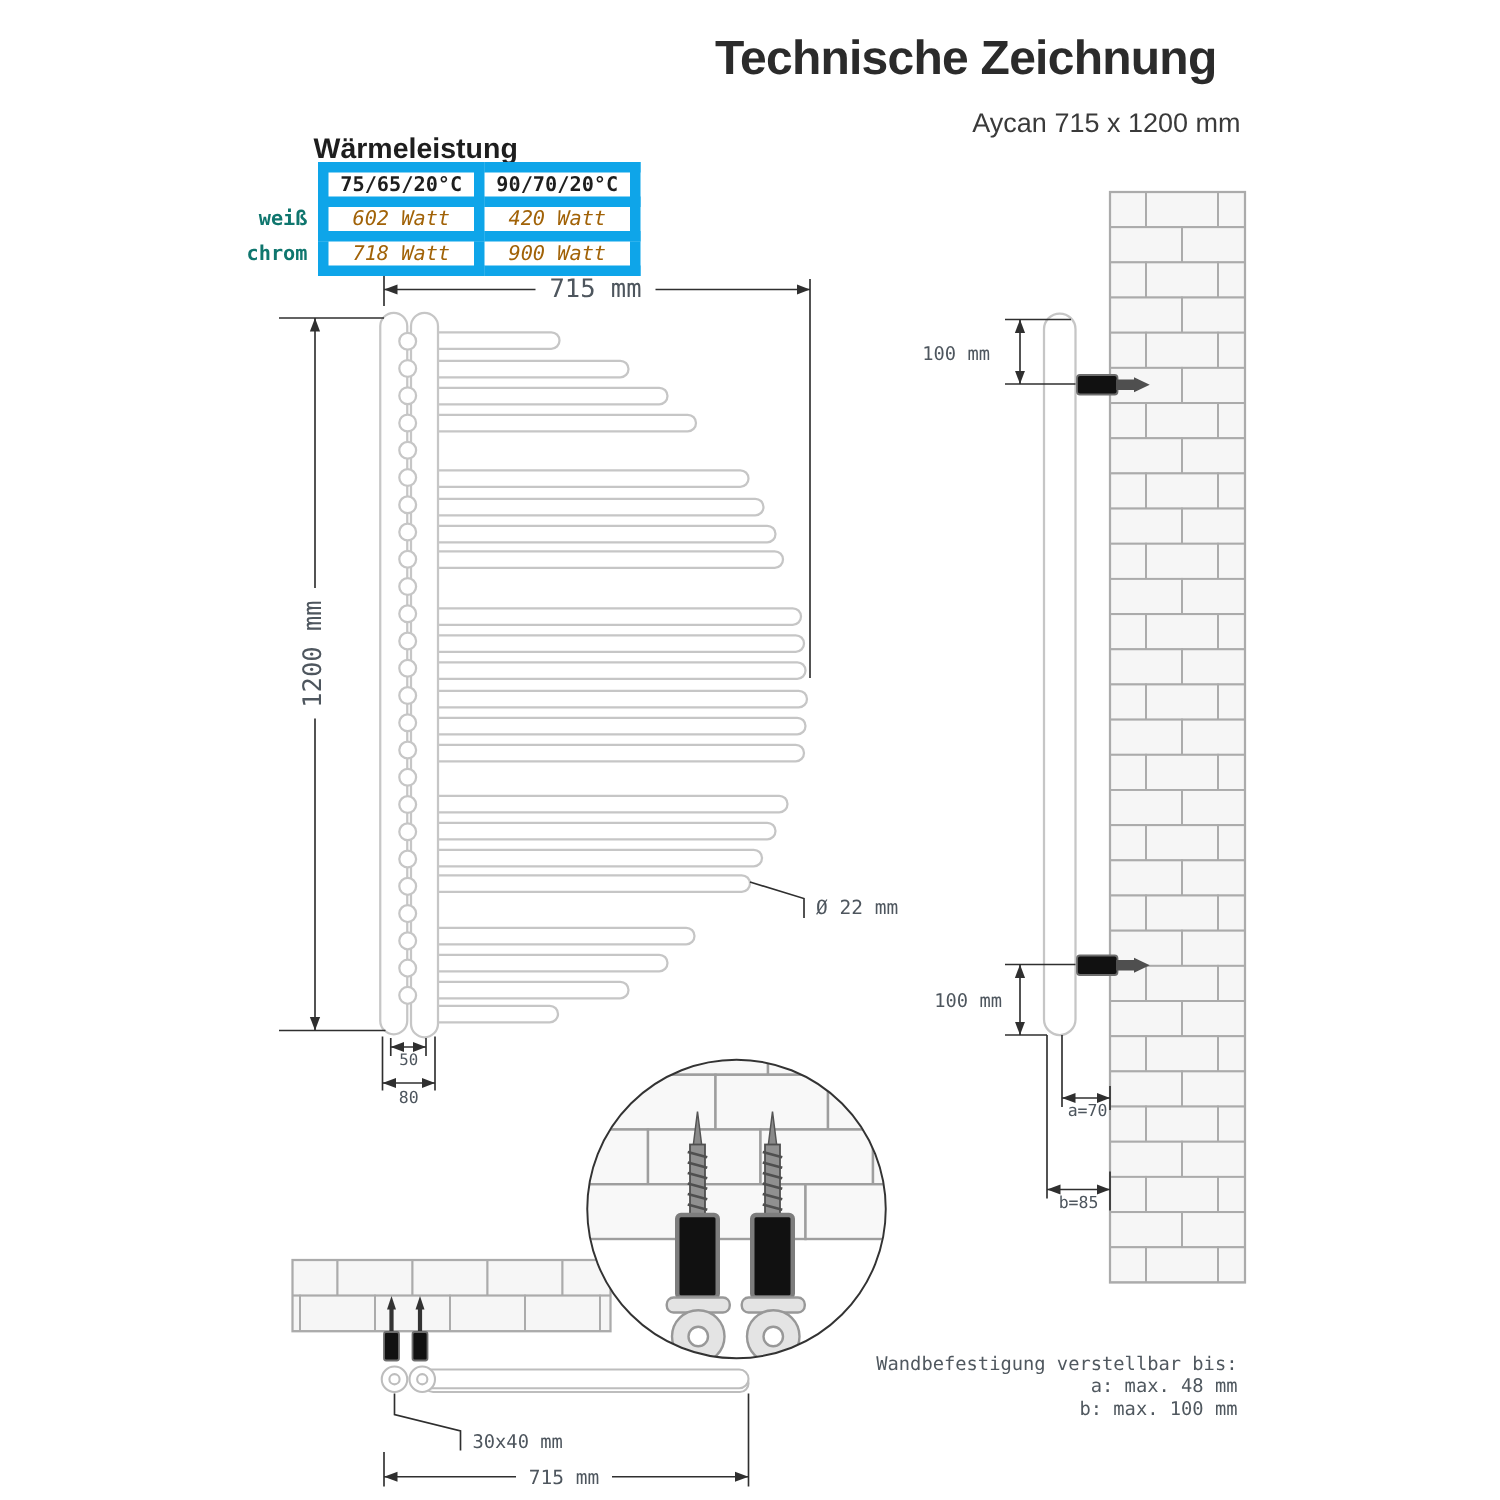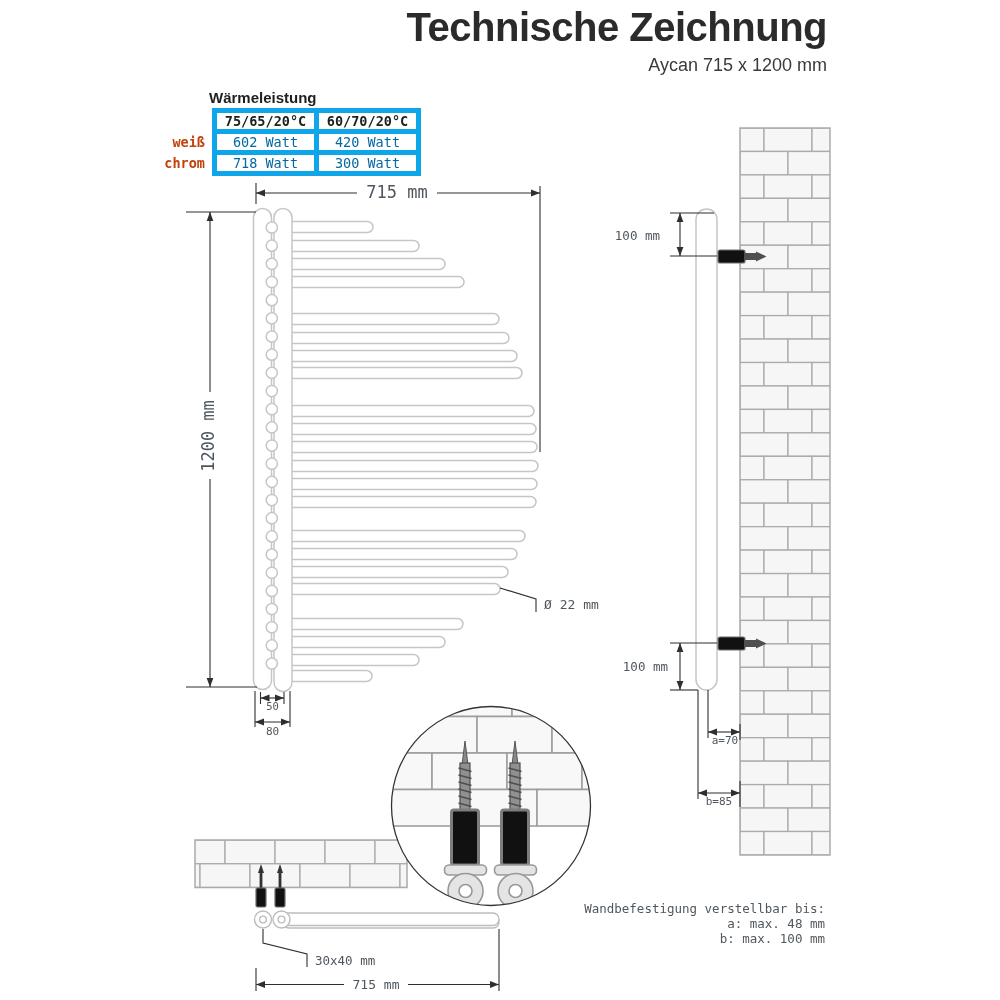--- a/index.html
+++ b/index.html
@@ -18,32 +18,32 @@
   .ln{stroke:var(--dim-line);stroke-width:1.1;fill:none;}
   .wline{fill:none;stroke:var(--brick-line);stroke-width:1.5;}
   .dimtxt{fill:var(--dim-text);font-family:"DejaVu Sans Mono",monospace;}
   .blk{fill:var(--anchor-black);stroke:#6e6e6e;stroke-width:1.2;}
   .blk3{fill:var(--anchor-black);stroke:#7d7d7d;stroke-width:3;}
   .metal{fill:var(--metal-dark);}
   .thread{stroke:#4f4f4f;stroke-width:1.8;}
   .clampfill{fill:#e4e4e4;stroke:#989898;stroke-width:1.6;}
 
   .title-block{position:absolute;top:5px;right:173px;text-align:right;}
-  .main-title{margin:0;font-size:40px;font-weight:bold;color:var(--title-text);
+  .main-title{margin:16px;font-size:32px;font-weight:bold;color:var(--title-text);
               letter-spacing:-0.5px;line-height:1.1;}
   .subtitle{margin:6px 0 0 0;font-size:18px;color:#3a3a3a;}
 
-  .heat-title{position:absolute;left:209px;top:89px;font-size:15px;font-weight:bold;color:#1e1e1e;}
+  .heat-title{position:absolute;left:209px;top:89px;font-size:19px;font-weight:bold;color:#1e1e1e;}
   .heat-table{position:absolute;left:131px;top:108px;border-collapse:collapse;
               font-family:"DejaVu Sans Mono",monospace;font-size:13.5px;}
   .heat-table td{height:15px;padding:0;}
-  .heat-table td.cell{border:5px solid #0ea5e9;width:97px;text-align:center;}
+  .heat-table td.cell{border:7px solid #0ea5e9;width:97px;text-align:center;}
   .heat-table td.hcell{font-weight:bold;color:#1e1e1e;}
-  .heat-table td.vcell{color:#0369a1;}
-  .heat-table td.rlabel{border:none;font-weight:bold;color:#c2410c;text-align:right;
+  .heat-table td.vcell{color:#a16207;font-style:italic;}
+  .heat-table td.rlabel{border:none;font-weight:bold;color:#0f766e;text-align:right;
                         padding-right:7px;width:74px;}
   .notes{position:absolute;right:175px;top:873px;text-align:right;
          font-family:"DejaVu Sans Mono",monospace;font-size:12.5px;color:#50585f;line-height:15px;margin-top:28px;}
 </style>
 </head>
 <body>
 
 <div id="page">
 
   <svg id="drawing" width="1000" height="1000" viewBox="0 0 1000 1000">
@@ -384,31 +384,31 @@
     <h1 class="main-title">Technische Zeichnung</h1>
     <div class="subtitle">Aycan 715 x 1200 mm</div>
   </div>
 
   <div class="heat-title">Wärmeleistung</div>
   <table class="heat-table">
     <tbody>
       <tr>
         <td class="rlabel"></td>
         <td class="cell hcell">75/65/20°C</td>
-        <td class="cell hcell">60/70/20°C</td>
+        <td class="cell hcell">90/70/20°C</td>
       </tr>
       <tr>
         <td class="rlabel">weiß</td>
         <td class="cell vcell">602 Watt</td>
         <td class="cell vcell">420 Watt</td>
       </tr>
       <tr>
         <td class="rlabel">chrom</td>
         <td class="cell vcell">718 Watt</td>
-        <td class="cell vcell">300 Watt</td>
+        <td class="cell vcell">900 Watt</td>
       </tr>
     </tbody>
   </table>
 
   <div class="notes">
     <div>Wandbefestigung verstellbar bis:</div>
     <div>a: max. 48 mm</div>
     <div>b: max. 100 mm</div>
   </div>
 

